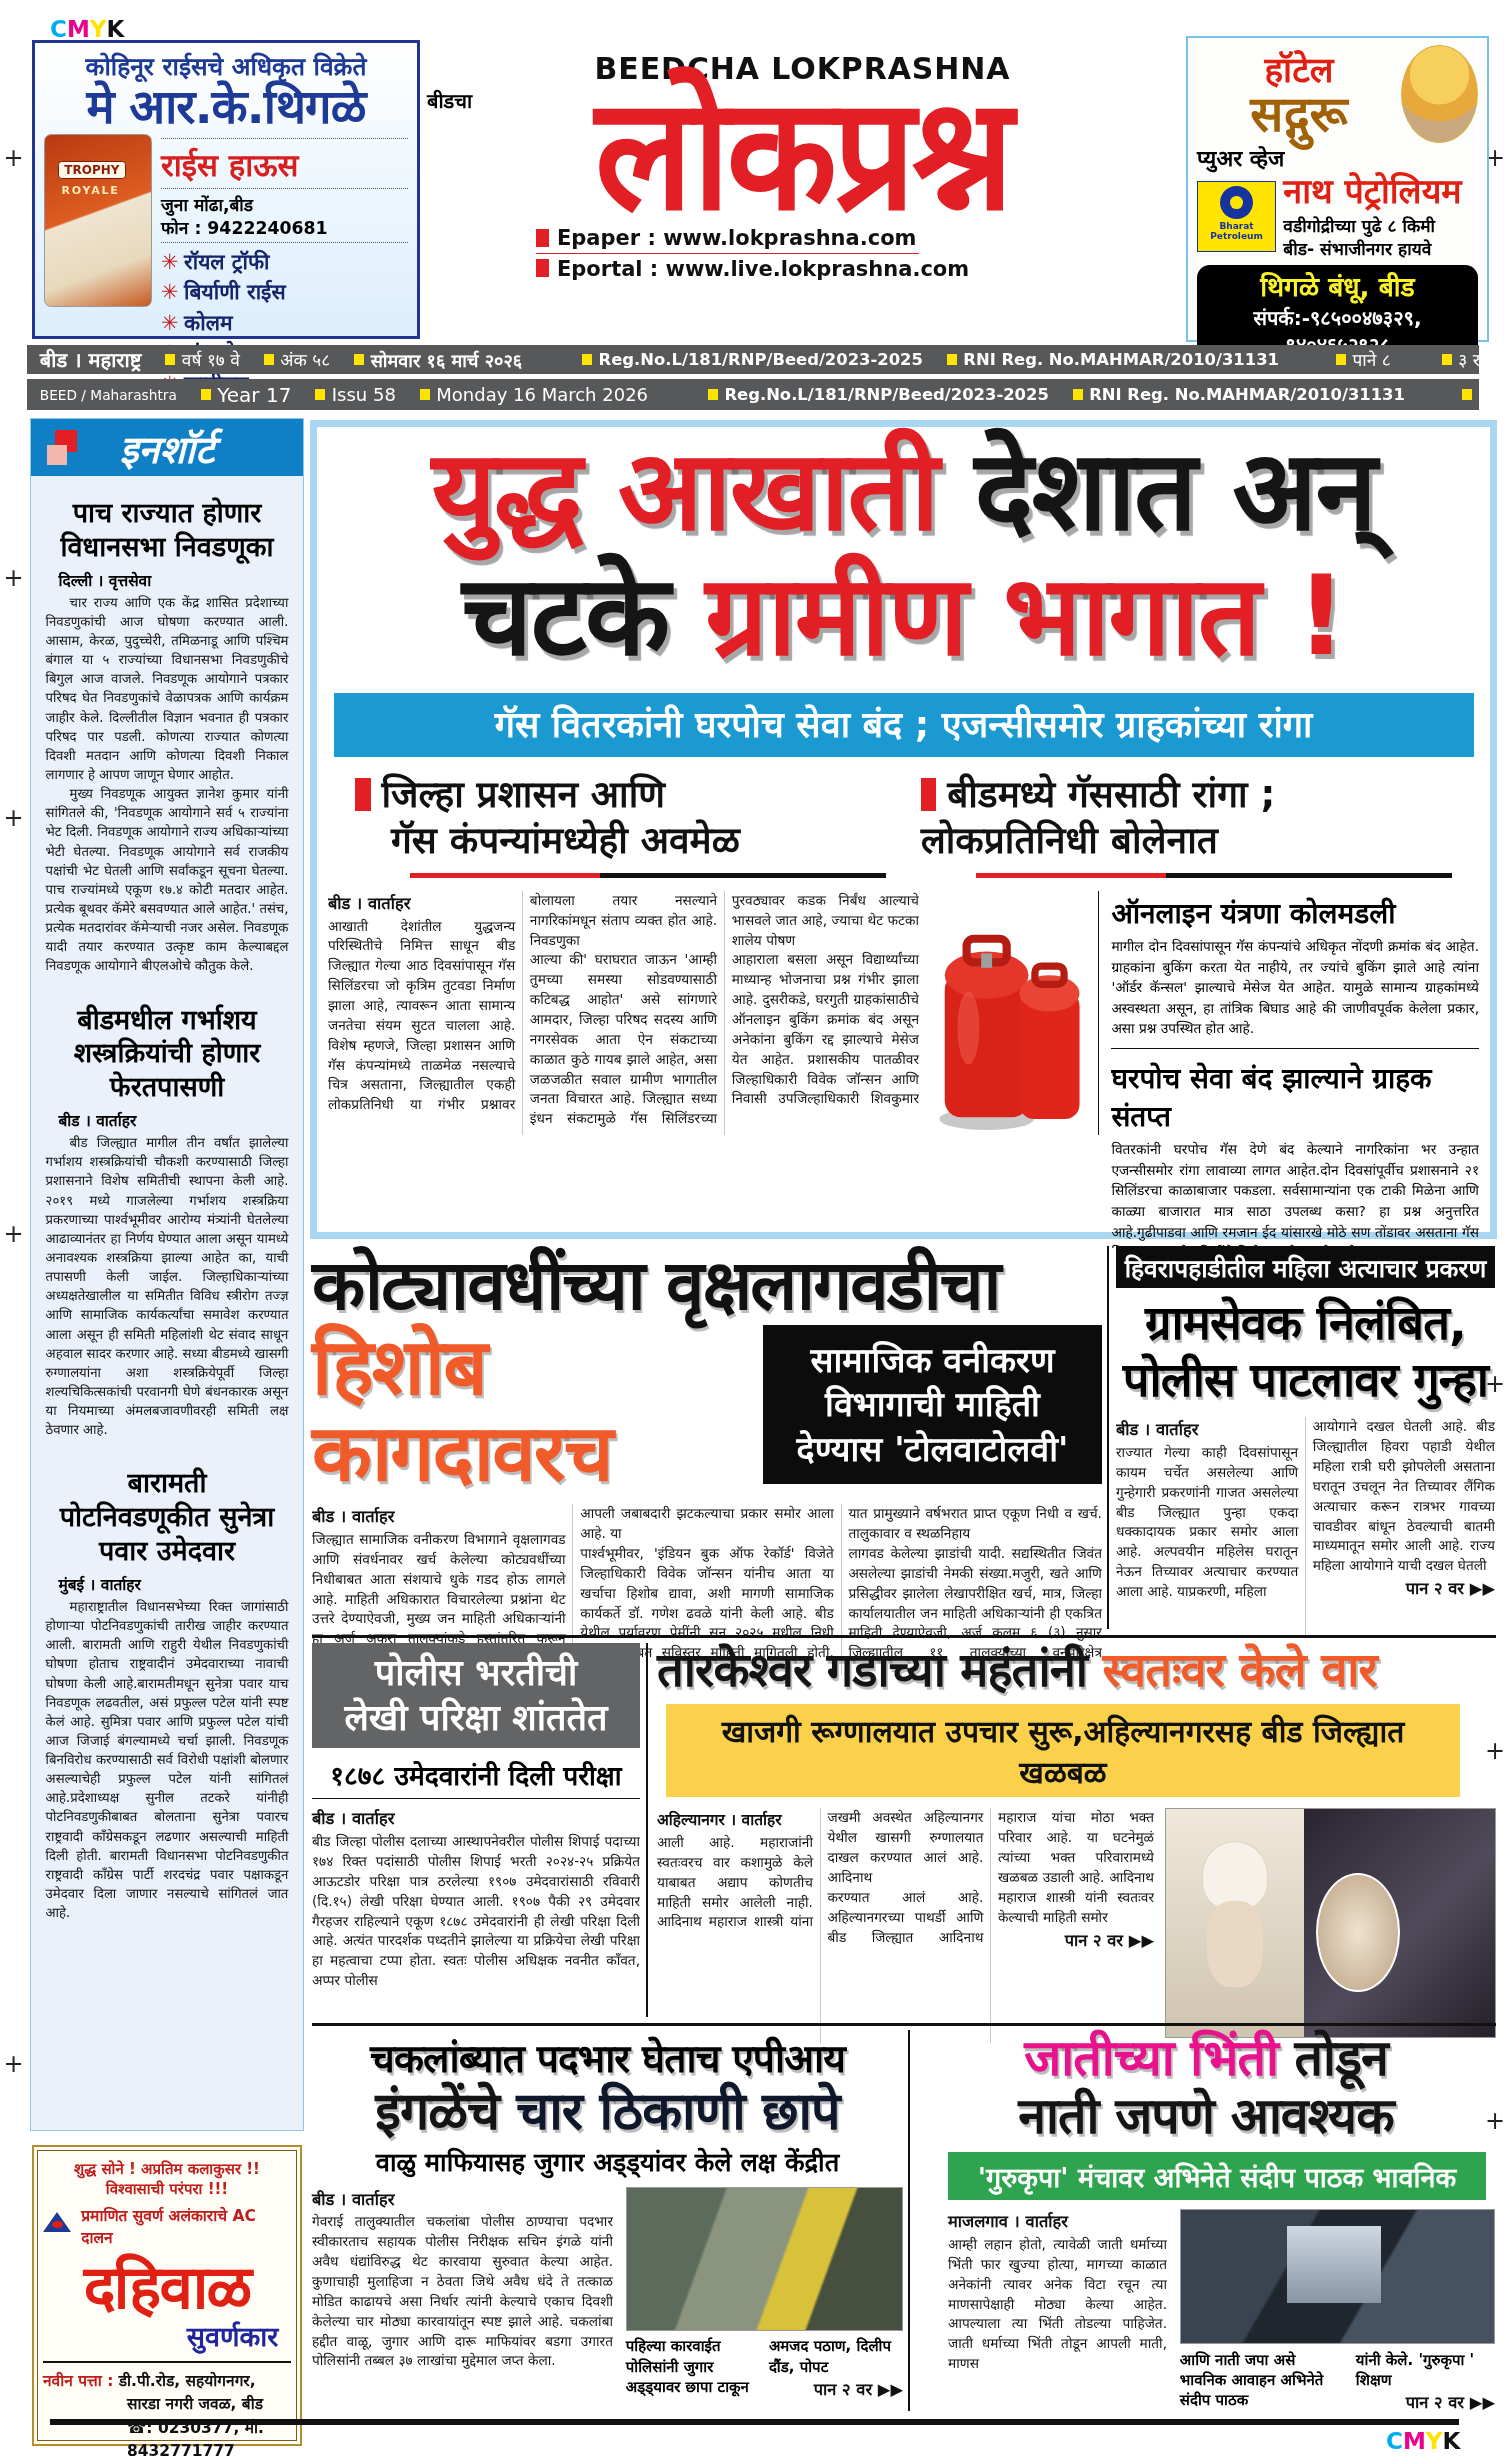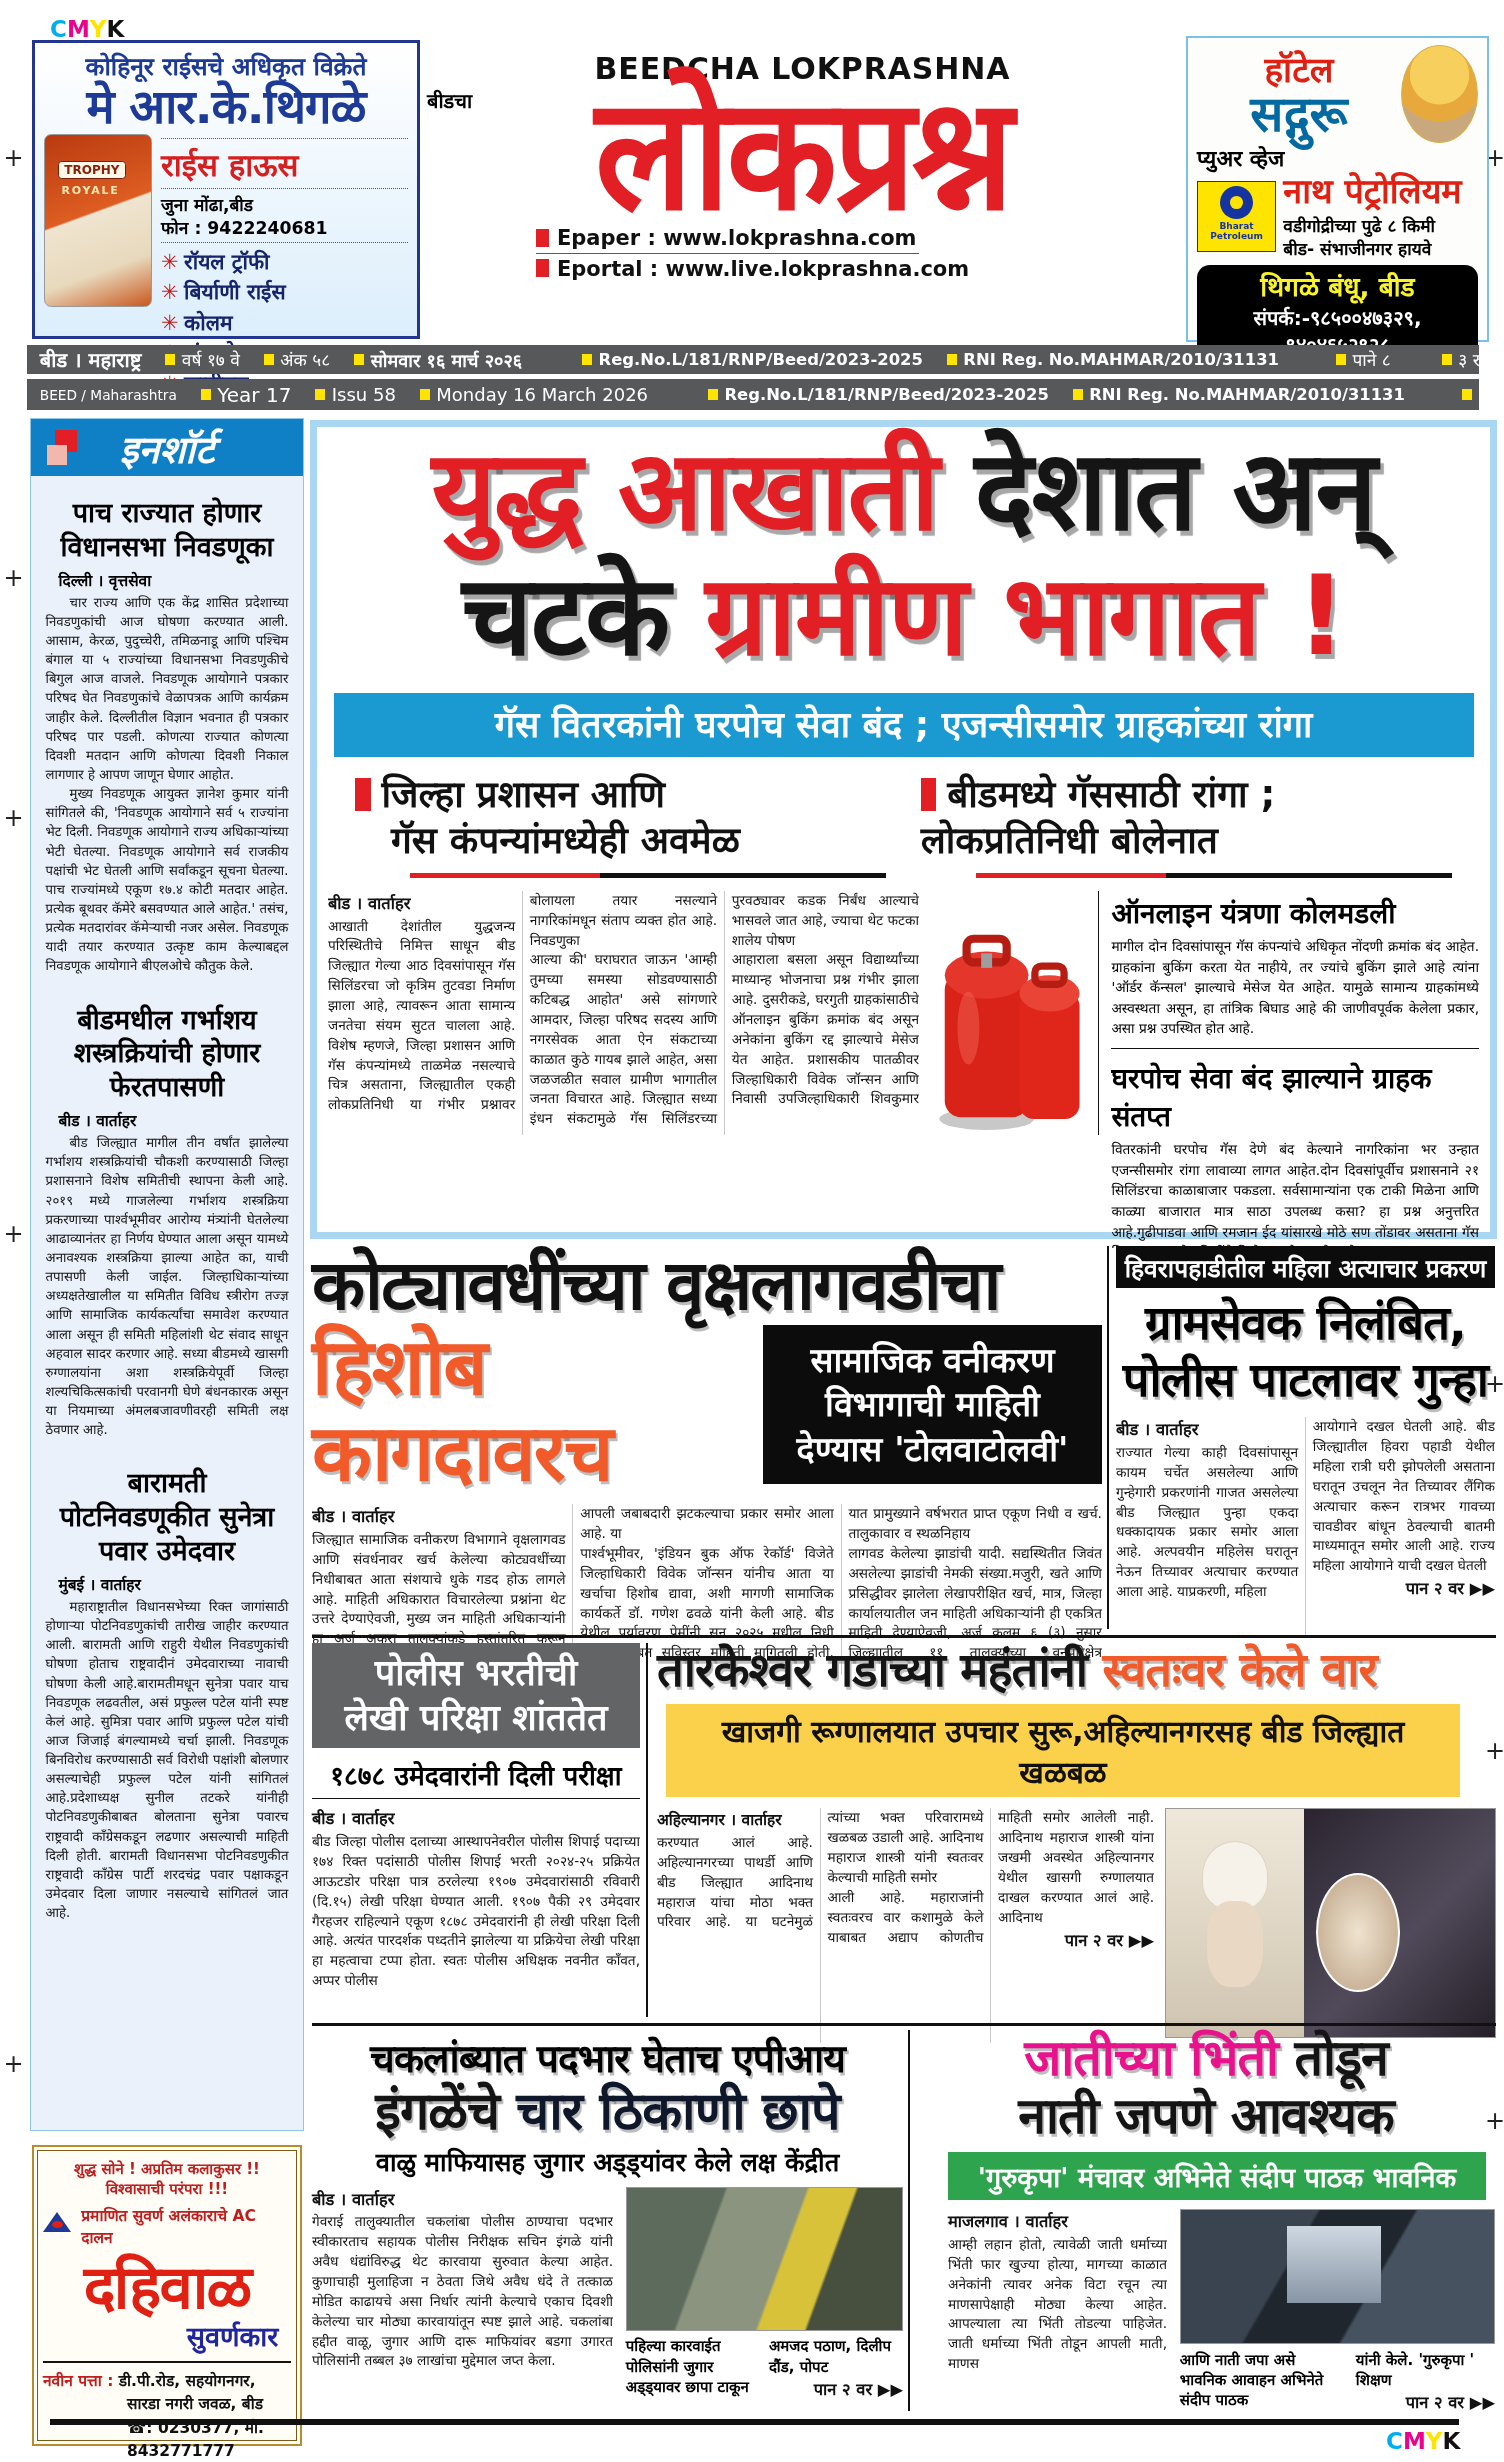--- a/index.html
+++ b/index.html
@@ -138,21 +138,21 @@
       <div class="ep-line"><span class="redsq-sm"></span><span>Epaper : www.lokprashna.com</span></div>
       <div style="width:383px;border-top:1.8px solid #e31f26;margin:2.7px 0 2.7px 0;"></div>
       <div class="ep-line"><span class="redsq-sm"></span><span>Eportal : www.live.lokprashna.com</span></div>
     </div>
   </div>
 
   <div class="abs right-ad" style="left:1186px;top:36px;width:303px;height:306px;">
     <div style="display:flex;">
       <div style="flex:1;">
         <div style="color:#e02012;font-size:35px;font-weight:bold;text-align:center;">हॉटेल</div>
-        <div style="color:#0369a1;font-size:49px;font-weight:bold;text-align:center;line-height:.95;">सद्गुरू</div>
+        <div style="color:#a16207;font-size:49px;font-weight:bold;text-align:center;line-height:.95;">सद्गुरू</div>
         <div style="font-size:22px;font-weight:bold;margin-top:3.6px;">प्युअर व्हेज</div>
       </div>
       <div style="flex:none;width:77px;height:98px;border-radius:50%;background:radial-gradient(circle at 50% 30%,#f7cf5d 0 38%,#e8a93c 39% 60%,#caa87e 61% 100%);border:1.8px solid #d6b14a;"></div>
     </div>
     <div style="display:flex;gap:7.3px;align-items:center;margin-top:1.8px;">
       <div style="flex:none;width:79px;height:71px;background:#ffe400;border:0.9px solid #1534a0;text-align:center;padding-top:3.6px;">
         <div style="width:33px;height:33px;border-radius:50%;background:#1534a0;margin:0 auto;position:relative;">
             <div style="position:absolute;left:10px;top:10px;width:12.8px;height:12.8px;border-radius:50%;background:#ffe400;"></div>
           </div>
         <div style="font-size:9px;font-weight:bold;color:#1534a0;line-height:1.1;margin-top:2.7px;">Bharat Petroleum</div>
@@ -354,22 +354,22 @@
   <div class="abs vline" style="left:646px;top:1643px;height:374px;"></div>
 
   <div class="abs" style="left:657px;top:1643px;width:839px;height:376px;">
     <div class="tk-h shadow-sm">
       <span style="color:#141414;">तारकेश्वर गडाच्या महंतांनी </span><span style="color:#f15b2a;">स्वतःवर केले वार</span>
     </div>
     <div class="tk-strip" style="margin:7.3px 36px 0 9px;">खाजगी रूग्णालयात उपचार सुरू,अहिल्यानगरसह बीड जिल्ह्यात खळबळ</div>
     <div style="display:flex;gap:11px;margin-top:11px;">
       <div class="cols3 clip" style="width:497px;height:235px;">
         <div class="dateline" style="font-size:15.5px;">अहिल्यानगर । वार्ताहर</div>
+        <p class="body-txt" style="margin:0;">आली आहे. महाराजांनी स्वतःवरच वार कशामुळे केले याबाबत अद्याप कोणतीच माहिती समोर आलेली नाही. आदिनाथ महाराज शास्त्री यांना जखमी अवस्थेत अहिल्यानगर येथील खासगी रुग्णालयात दाखल करण्यात आलं आहे. आदिनाथ</p>
         <p class="body-txt" style="margin:0;">करण्यात आलं आहे. अहिल्यानगरच्या पाथर्डी आणि बीड जिल्ह्यात आदिनाथ महाराज यांचा मोठा भक्त परिवार आहे. या घटनेमुळं त्यांच्या भक्त परिवारामध्ये खळबळ उडाली आहे. आदिनाथ महाराज शास्त्री यांनी स्वतःवर केल्याची माहिती समोर</p>
-        <p class="body-txt" style="margin:0;">आली आहे. महाराजांनी स्वतःवरच वार कशामुळे केले याबाबत अद्याप कोणतीच माहिती समोर आलेली नाही. आदिनाथ महाराज शास्त्री यांना जखमी अवस्थेत अहिल्यानगर येथील खासगी रुग्णालयात दाखल करण्यात आलं आहे. आदिनाथ</p>
         <div class="more">पान २ वर ▶▶</div>
       </div>
       <div class="photo" style="flex:1;height:230px;display:flex;">
         <div style="width:42%;background:linear-gradient(#efe8da,#cfc4b0);position:relative;">
           <div style="position:absolute;left:26%;top:14%;width:48%;height:30%;border-radius:50% 50% 40% 40%;background:#f6f2ea;border:1.8px solid #ddd4c2;"></div>
           <div style="position:absolute;left:30%;top:40%;width:40%;height:38%;border-radius:40%;background:#e9d9c4;"></div>
         </div>
         <div style="width:58%;background:linear-gradient(135deg,#2b2430,#514a5a 55%,#241f28);position:relative;">
           <div style="position:absolute;left:6%;top:28%;width:44%;height:52%;border-radius:50%;background:radial-gradient(#efe3cf,#bba184);border:2.7px solid #fff;"></div>
         </div>

